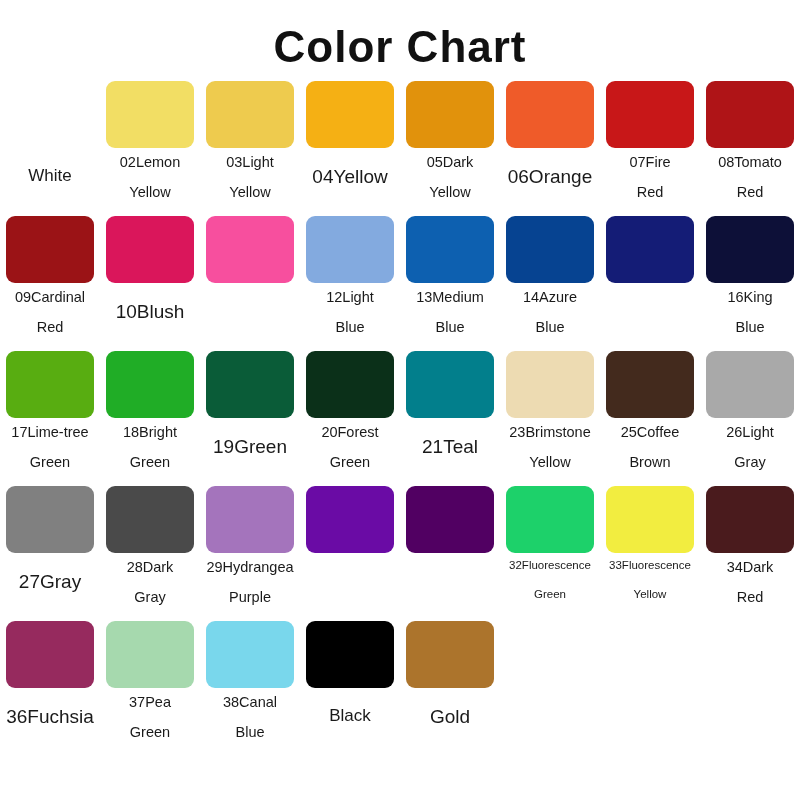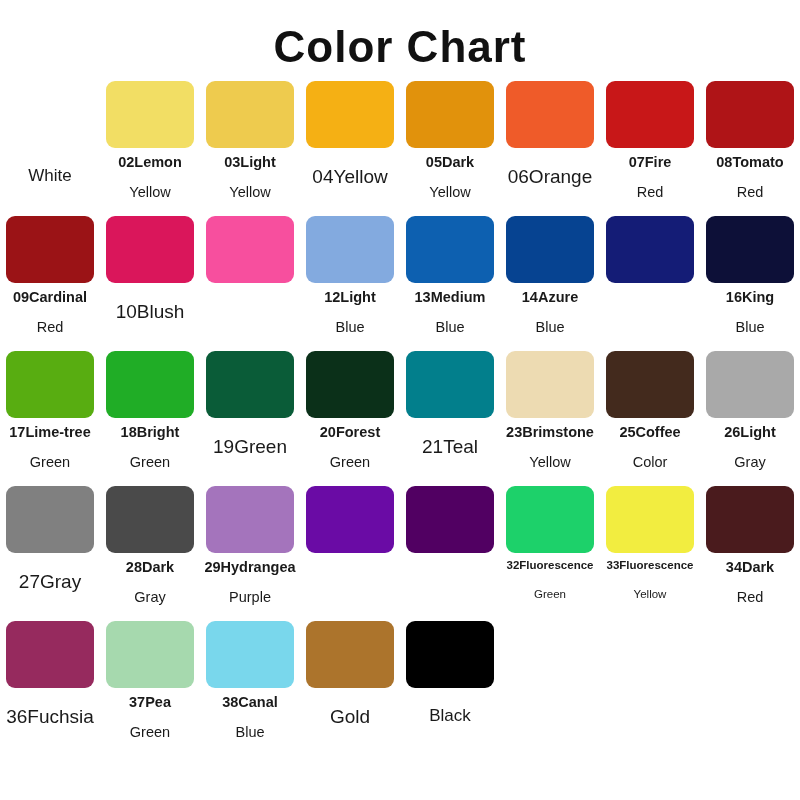--- a/index.html
+++ b/index.html
@@ -67,21 +67,20 @@
   }
 
   
   .swatch-label.two-line {
     font-size: 14.5px;
     padding-top: 7px;
   }
   .swatch-label.two-line .lbl-line1 {
     display: block;
     white-space: nowrap;
-    font-weight: bold;
   }
   .swatch-label.two-line .lbl-line2 {
     display: block;
     white-space: nowrap;
     padding-top: 15px;
   }
 
   
   .swatch-label.one-line {
     font-size: 19px;
@@ -248,21 +247,21 @@
       <div class="swatch-chip" style="background: rgb(237, 219, 178);"></div>
       <div class="swatch-label two-line">
         <span class="lbl-line1">23Brimstone</span>
         <span class="lbl-line2">Yellow</span>
       </div>
     </div>
     <div class="swatch-cell">
       <div class="swatch-chip" style="background: rgb(67, 42, 29);"></div>
       <div class="swatch-label two-line">
         <span class="lbl-line1">25Coffee</span>
-        <span class="lbl-line2">Color</span>
+        <span class="lbl-line2">Brown</span>
       </div>
     </div>
     <div class="swatch-cell">
       <div class="swatch-chip" style="background: rgb(169, 169, 169);"></div>
       <div class="swatch-label two-line">
         <span class="lbl-line1">26Light</span>
         <span class="lbl-line2">Gray</span>
       </div>
     </div>
     <div class="swatch-cell">
@@ -326,24 +325,24 @@
       </div>
     </div>
     <div class="swatch-cell">
       <div class="swatch-chip" style="background: rgb(121, 215, 236);"></div>
       <div class="swatch-label two-line">
         <span class="lbl-line1">38Canal</span>
         <span class="lbl-line2">Blue</span>
       </div>
     </div>
     <div class="swatch-cell">
-      <div class="swatch-chip" style="background: rgb(172, 116, 44);"></div>
-      <div class="swatch-label one-line">
-        <span class="lbl-line1">Gold</span>
-      </div>
-    </div>
-    <div class="swatch-cell">
       <div class="swatch-chip" style="background: rgb(0, 0, 0);"></div>
       <div class="swatch-label one-line big">
         <span class="lbl-line1">Black</span>
       </div>
     </div>
+    <div class="swatch-cell">
+      <div class="swatch-chip" style="background: rgb(172, 116, 44);"></div>
+      <div class="swatch-label one-line">
+        <span class="lbl-line1">Gold</span>
+      </div>
+    </div>
   </div>
 
 </body></html>

